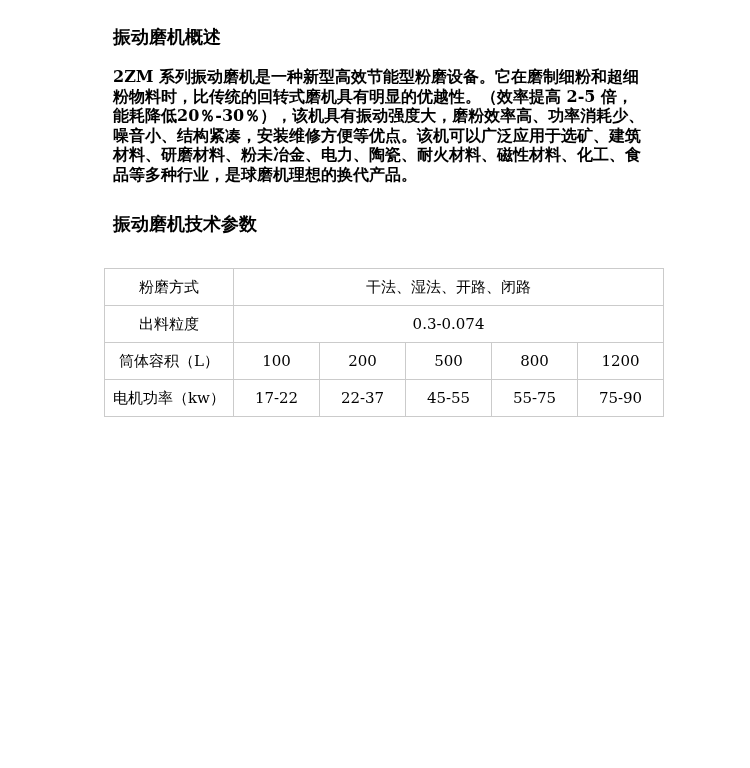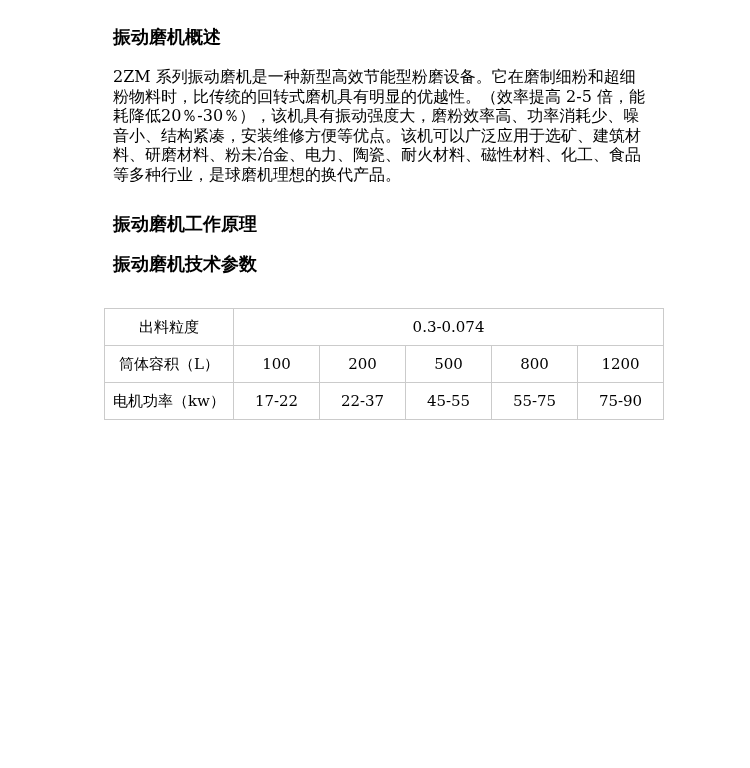--- a/index.html
+++ b/index.html
@@ -29,20 +29,21 @@
   .sec-heading.h-overview   { margin-bottom: 20px; }
   .sec-heading.h-principle  { margin-bottom: 19px; }
   .sec-heading.h-specs      { margin-bottom: 34px; }
   p.body-text {
     width: 533px;
     font-size: 16px;
     line-height: 19.5px;
     margin: 0 16px 0 9px;
     text-align: left;
     word-break: break-all;
+    font-weight: bold;
   }
   p.body-text.p-overview  { margin-bottom: 29px; }
   p.body-text.p-principle { margin-bottom: 36px; }
   table.specs {
     border-collapse: collapse;
     table-layout: fixed;
     width: 560px;
   }
   table.specs td {
     border: 1px solid #cbcbcb;
@@ -61,35 +62,38 @@
 </head>
 <body>
 
 <div class="page">
   <div class="content">
 
     <h3 class="sec-heading h-overview">振动磨机概述</h3>
 
     <p class="body-text p-overview">2ZM 系列振动磨机是一种新型高效节能型粉磨设备。它在磨制细粉和超细粉物料时，比传统的回转式磨机具有明显的优越性。（效率提高 2-5 倍，能耗降低20％-30％），该机具有振动强度大，磨粉效率高、功率消耗少、噪音小、结构紧凑，安装维修方便等优点。该机可以广泛应用于选矿、建筑材料、研磨材料、粉未冶金、电力、陶瓷、耐火材料、磁性材料、化工、食品等多种行业，是球磨机理想的换代产品。</p>
 
-    <h3 class="sec-heading h-principle">振动磨机工作原理</h3>
 
 
     <h3 class="sec-heading h-specs">振动磨机技术参数</h3>
 
     <table class="specs">
       <colgroup>
         <col class="c-label">
         <col class="c-val">
           <col class="c-val">
           <col class="c-val">
           <col class="c-val">
           <col class="c-val">
       </colgroup>
       <tbody>
+        <tr>
+          <td>粉磨方式</td>
+          <td colspan="5">干法、湿法、开路、闭路</td>
+        </tr>
         <tr>
           <td>出料粒度</td>
           <td colspan="5">0.3-0.074</td>
         </tr>
         <tr>
           <td>筒体容积（L）</td>
           <td>100</td>
           <td>200</td>
           <td>500</td>
           <td>800</td>

